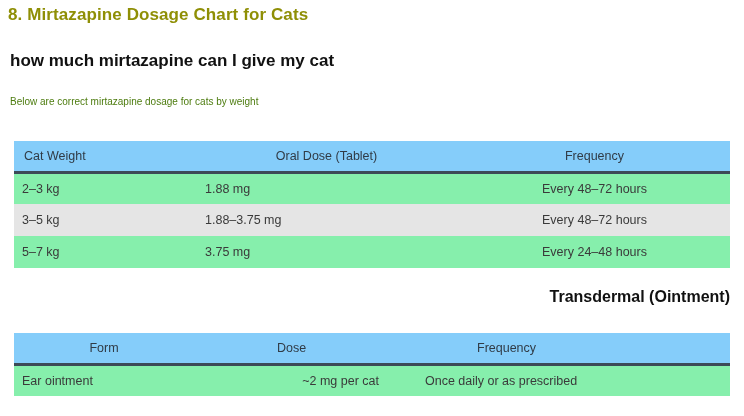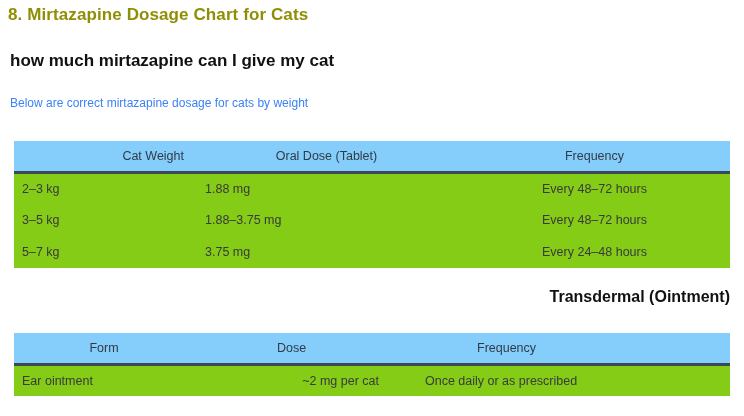--- a/index.html
+++ b/index.html
@@ -43,23 +43,23 @@
     font-size: 17px;
     font-weight: bold;
     color: #111111;
     white-space: nowrap;
   }
 
   .lead {
     position: absolute;
     left: 10px;
     top: 96px;
-    font-size: 12px;
+    font-size: 10px;
     font-weight: normal;
-    color: #3b82f6;
+    color: #4d7c0f;
     white-space: nowrap;
   }
 
   .subheading {
     position: absolute;
     left: 14px;
     top: 288px;
     width: 716px;
     text-align: right;
     font-size: 16px;
@@ -98,33 +98,33 @@
     height: 32px;
     padding: 0 10px;
     border: none;
     color: #3a3a3a;
     font-size: 12.5px;
     vertical-align: middle;
     box-sizing: border-box;
     white-space: nowrap;
   }
 
-  .tbl tbody tr.row-odd  td { background: #84cc16; }
-  .tbl tbody tr.row-even td { background: #84cc16; }
+  .tbl tbody tr.row-odd  td { background: #86efac; }
+  .tbl tbody tr.row-even td { background: #e5e5e5; }
 
   
   #table-oral col.c0 { width: 180px; }
   #table-oral col.c1 { width: 265px; }
   #table-oral col.c2 { width: 271px; }
 
   #table-oral tbody td.col0 { text-align: left; padding-left: 8px; }
   #table-oral tbody td.col1 { text-align: left; padding-left: 11px; }
   #table-oral tbody td.col2 { text-align: center; }
 
-  #table-oral thead th.col0 { text-align: right; }
+  #table-oral thead th.col0 { text-align: left; }
   #table-oral thead th.col1 { text-align: center; }
   #table-oral thead th.col2 { text-align: center; }
 
   
   #table-transdermal col.c0 { width: 180px; }
   #table-transdermal col.c1 { width: 195px; }
   #table-transdermal col.c2 { width: 341px; }
 
   #table-transdermal thead th.col0 { text-align: center; }
   #table-transdermal thead th.col1 { text-align: center; }

